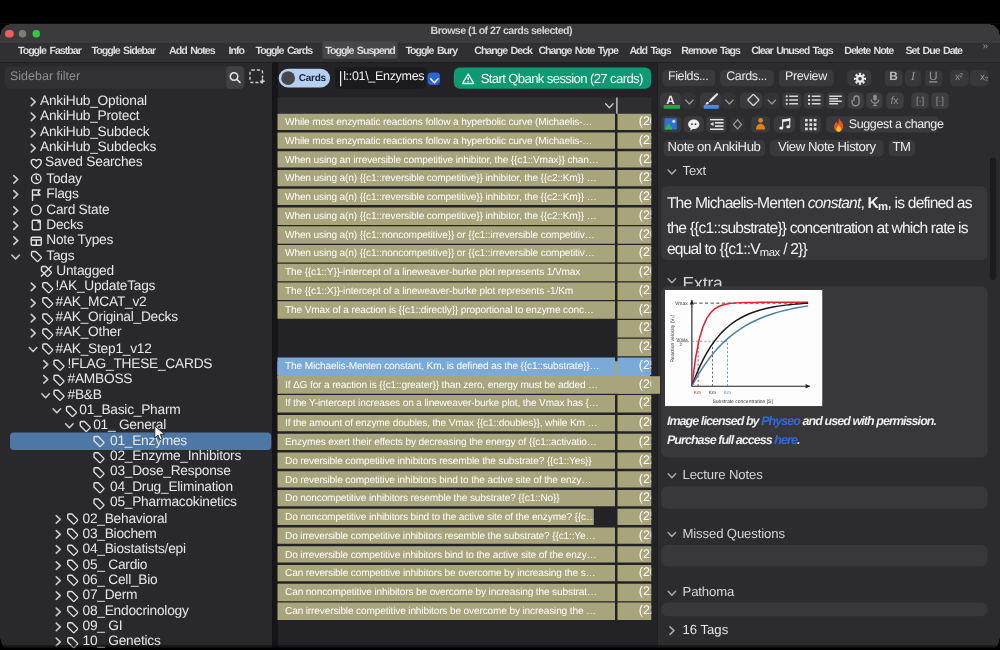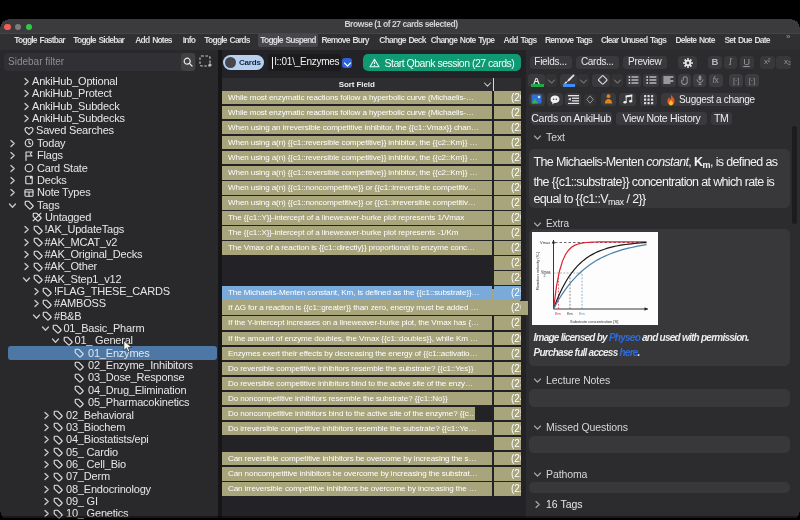--- a/index.html
+++ b/index.html
@@ -28,21 +28,21 @@
     <div class="abs" style="left:25.55px;top:24.1px;width:6.1px;height:6.1px;border-radius:50%;background:#32c846"></div>
     <div class="abs" style="left:401px;top:19.3px;transform:translateX(-50%);font-size:8.5px;font-weight:bold;color:#d2d2d4;letter-spacing:-0.45px;white-space:nowrap">Browse (1 of 27 cards selected)</div>
     <div id="menubar"></div>
     <div class="abs" style="left:257.5px;top:32.8px;width:60px;height:14.6px;background:#47474b;border-radius:2px"></div>
     <div class="abs mitem" style="left:39.5px;top:35px">Toggle Fastbar</div>
     <div class="abs mitem" style="left:98.7px;top:35px">Toggle Sidebar</div>
     <div class="abs mitem" style="left:153.5px;top:35px">Add Notes</div>
     <div class="abs mitem" style="left:189px;top:35px">Info</div>
     <div class="abs mitem" style="left:227px;top:35px">Toggle Cards</div>
     <div class="abs mitem" style="left:288px;top:35px">Toggle Suspend</div>
-    <div class="abs mitem" style="left:345px;top:35px">Remove Bury</div>
+    <div class="abs mitem" style="left:345px;top:35px">Toggle Bury</div>
     <div class="abs mitem" style="left:402.5px;top:35px">Change Deck</div>
     <div class="abs mitem" style="left:462.5px;top:35px">Change Note Type</div>
     <div class="abs mitem" style="left:520px;top:35px">Add Tags</div>
     <div class="abs mitem" style="left:568.5px;top:35px">Remove Tags</div>
     <div class="abs mitem" style="left:633.5px;top:35px">Clear Unused Tags</div>
     <div class="abs mitem" style="left:695px;top:35px">Delete Note</div>
     <div class="abs mitem" style="left:747px;top:35px">Set Due Date</div>
     <div class="abs" style="left:786px;top:31.5px;color:#9a9a9c;font-size:8px;letter-spacing:-1px">»</div>
     <div id="content">
       <div id="sidebar"></div>
@@ -299,21 +299,20 @@
       <path d="M1.5 2 L4.5 5.2 L7.5 2" stroke="#fff" stroke-width="1.1700000000000002" fill="none" stroke-linecap="round" stroke-linejoin="round"></path>
     </svg>
     <div class="abs" style="left:363.3px;top:54px;width:158px;height:17.4px;background:#0f9a73;border-radius:5px"></div>
     <svg class="abs" style="left:369px;top:57.5px" width="11" height="10" viewBox="0 0 11 10">
       <path d="M5.5 1.2 L10 8.8 H1 Z" stroke="#eafff6" stroke-width="1.1" fill="none" stroke-linejoin="round"></path>
       <path d="M5.5 3.8 V6" stroke="#eafff6" stroke-width="1.1"></path>
       <circle cx="5.5" cy="7.4" r="0.6" fill="#eafff6"></circle>
     </svg>
     <div class="abs" style="left:384.5px;top:57px;font-size:10.5px;color:#f4fffa;letter-spacing:-0.5px">Start Qbank session (27 cards)</div>
     <div class="abs" style="left:222px;top:77.5px;width:299.4px;height:13.2px;background:#2e2e31"></div>
-    <div class="abs" style="left:222px;top:77.5px;width:269.5px;height:13.2px;text-align:center;font-size:8px;font-weight:bold;color:#eee;line-height:13.4px;letter-spacing:-0.1px">Sort Field</div>
     <svg class="abs" style="left:482.5px;top:81px" width="9" height="7" viewBox="0 0 9 7">
       <path d="M1.5 2 L4.5 5.2 L7.5 2" stroke="#cccccd" stroke-width="1.04" fill="none" stroke-linecap="round" stroke-linejoin="round"></path>
     </svg>
     <div class="abs" style="left:492.7px;top:77.5px;width:1px;height:13.2px;background:#d8d8d8"></div>
     <div class="abs trow" style="left:222.0px;top:90.70px;width:269.5px;background:#a8a47c">While most enzymatic reactions follow a hyperbolic curve (Michaelis-…</div>
     <div class="abs trow2" style="left:494.0px;top:90.70px;width:27.4px;background:#a8a47c">(20</div>
     <div class="abs trow" style="left:222.0px;top:105.75px;width:269.5px;background:#a8a47c">While most enzymatic reactions follow a hyperbolic curve (Michaelis-…</div>
     <div class="abs trow2" style="left:494.0px;top:105.75px;width:27.4px;background:#a8a47c">(21</div>
     <div class="abs trow" style="left:222.0px;top:120.80px;width:269.5px;background:#a8a47c">When using an irreversible competitive inhibitor, the {{c1::Vmax}} chan…</div>
     <div class="abs trow2" style="left:494.0px;top:120.80px;width:27.4px;background:#a8a47c">(22</div>
@@ -349,20 +348,21 @@
     <div class="abs trow" style="left:222.0px;top:361.60px;width:269.5px;background:#a8a47c">Do reversible competitive inhibitors resemble the substrate?  {{c1::Yes}}</div>
     <div class="abs trow2" style="left:494.0px;top:361.60px;width:27.4px;background:#a8a47c">(22</div>
     <div class="abs trow" style="left:222.0px;top:376.65px;width:269.5px;background:#a8a47c">Do reversible competitive inhibitors bind to the active site of the enzy…</div>
     <div class="abs trow2" style="left:494.0px;top:376.65px;width:27.4px;background:#a8a47c">(23</div>
     <div class="abs trow" style="left:222.0px;top:391.70px;width:269.5px;background:#a8a47c">Do noncompetitive inhibitors resemble the substrate?  {{c1::No}}</div>
     <div class="abs trow2" style="left:494.0px;top:391.70px;width:27.4px;background:#a8a47c">(24</div>
     <div class="abs trow" style="left:222.0px;top:406.75px;width:253px;background:#a8a47c">Do noncompetitive inhibitors bind to the active site of the enzyme?  {{c…</div>
     <div class="abs trow2" style="left:494.0px;top:406.75px;width:27.4px;background:#a8a47c">(25</div>
     <div class="abs trow" style="left:222.0px;top:421.80px;width:269.5px;background:#a8a47c">Do irreversible competitive inhibitors resemble the substrate?  {{c1::Ye…</div>
     <div class="abs trow2" style="left:494.0px;top:421.80px;width:27.4px;background:#a8a47c">(26</div>
+    <div class="abs trow" style="left:222.0px;top:436.85px;width:269.5px;background:#a8a47c">Do irreversible competitive inhibitors bind to the active site of the enzy…</div>
     <div class="abs trow2" style="left:494.0px;top:436.85px;width:27.4px;background:#a8a47c">(27</div>
     <div class="abs trow" style="left:222.0px;top:451.90px;width:269.5px;background:#a8a47c">Can reversible competitive inhibitors be overcome by increasing the s…</div>
     <div class="abs trow2" style="left:494.0px;top:451.90px;width:27.4px;background:#a8a47c">(20</div>
     <div class="abs trow" style="left:222.0px;top:466.95px;width:269.5px;background:#a8a47c">Can noncompetitive inhibitors be overcome by increasing the substrat…</div>
     <div class="abs trow2" style="left:494.0px;top:466.95px;width:27.4px;background:#a8a47c">(21</div>
     <div class="abs trow" style="left:222.0px;top:482.00px;width:269.5px;background:#a8a47c">Can irreversible competitive inhibitors be overcome by increasing the …</div>
     <div class="abs trow2" style="left:494.0px;top:482.00px;width:27.4px;background:#a8a47c">(22</div>
     <div class="abs" style="left:529.5px;top:56.3px;width:42px;height:12.6px;background:#3a3a3e;border-radius:3.5px;color:#e8e8ea;font-size:10px;text-align:center;line-height:12.6px;letter-spacing:-0.3px;">Fields...</div>
     <div class="abs" style="left:576px;top:56.3px;width:42.5px;height:12.6px;background:#3a3a3e;border-radius:3.5px;color:#e8e8ea;font-size:10px;text-align:center;line-height:12.6px;letter-spacing:-0.3px;">Cards...</div>
     <div class="abs" style="left:623px;top:56.3px;width:43.5px;height:12.6px;background:#3a3a3e;border-radius:3.5px;color:#e8e8ea;font-size:10px;text-align:center;line-height:12.6px;letter-spacing:-0.3px;">Preview</div>
@@ -490,33 +490,33 @@
       <rect x="7" y="0" width="2.2" height="2.2" rx="0.5" fill="#dcdcde"></rect>
       <rect x="7" y="3.5" width="2.2" height="2.2" rx="0.5" fill="#dcdcde"></rect>
       <rect x="7" y="7" width="2.2" height="2.2" rx="0.5" fill="#dcdcde"></rect>
     </svg>
     <div class="abs" style="left:661px;top:92.5px;width:90px;height:13.8px;background:#3a3a3e;border-radius:3.5px"></div>
     <svg class="abs" style="left:664.5px;top:93.7px" width="12" height="12" viewBox="0 0 12 12">
       <path d="M6.2 0.4 C6.4 2.2 9.6 3.6 9.6 6.8 C9.6 9.4 8 11.3 5.9 11.3 C3.8 11.3 2.3 9.6 2.3 7.3 C2.3 5.6 3.3 4.6 3.9 3.2 C4.4 4 5 4.4 5.2 5.4 C6.2 4.2 5.9 2.1 6.2 0.4 Z" fill="#e8561e"></path>
       <path d="M6 11.3 C4.8 11.3 4 10.3 4 9.2 C4 8 5.2 7.3 6 6.1 C6.8 7.3 8 8 8 9.2 C8 10.3 7.2 11.3 6 11.3 Z" fill="#fcbf29"></path>
     </svg>
     <div class="abs" style="left:679px;top:92.5px;height:13.8px;line-height:13.8px;font-size:10px;color:#ededef;letter-spacing:-0.3px">Suggest a change</div>
-    <div class="abs" style="left:530.5px;top:111.5px;width:81.5px;height:13.5px;background:#3a3a3e;border-radius:3.5px;color:#ededef;font-size:10.5px;text-align:center;line-height:13.5px;letter-spacing:-0.3px;">Cards on AnkiHub</div>
+    <div class="abs" style="left:530.5px;top:111.5px;width:81.5px;height:13.5px;background:#3a3a3e;border-radius:3.5px;color:#ededef;font-size:10.5px;text-align:center;line-height:13.5px;letter-spacing:-0.3px;">Note on AnkiHub</div>
     <div class="abs" style="left:616px;top:111.5px;width:91px;height:13.5px;background:#3a3a3e;border-radius:3.5px;color:#ededef;font-size:10.5px;text-align:center;line-height:13.5px;letter-spacing:-0.3px;">View Note History</div>
     <div class="abs" style="left:711px;top:111.5px;width:20.5px;height:13.5px;background:#3a3a3e;border-radius:3.5px;color:#ededef;font-size:10.5px;text-align:center;line-height:13.5px;letter-spacing:-0.3px;">TM</div>
     <svg class="abs" style="left:532.5px;top:133.5px" width="9" height="7" viewBox="0 0 9 7">
       <path d="M1.5 2 L4.5 5.2 L7.5 2" stroke="#aaaaac" stroke-width="1.1700000000000002" fill="none" stroke-linecap="round" stroke-linejoin="round"></path>
     </svg>
     <div class="abs" style="left:546px;top:130.5px;font-size:10.5px;color:#d6d6d8;letter-spacing:-0.1px">Text</div>
     <div class="abs fbox" style="top:148.5px;height:59px"></div>
     <div class="abs" style="left:533.5px;top:153.5px;width:252px;font-size:12.5px;line-height:17.3px;color:#f2f2f2;letter-spacing:-0.65px">The Michaelis-Menten <i>constant</i>, <b>K<span class="sb">m</span></b>, is defined as<br>the {{c1::substrate}} concentration at which rate is<br>equal to {{c1::V<span class="sb">max</span> / 2}}</div>
     <svg class="abs" style="left:532.5px;top:220.5px" width="9" height="7" viewBox="0 0 9 7">
       <path d="M1.5 2 L4.5 5.2 L7.5 2" stroke="#aaaaac" stroke-width="1.1700000000000002" fill="none" stroke-linecap="round" stroke-linejoin="round"></path>
     </svg>
-    <div class="abs" style="left:546px;top:217.5px;font-size:10px;color:#d6d6d8;letter-spacing:-0.1px">Extra</div>
+    <div class="abs" style="left:546px;top:217.5px;font-size:14px;color:#d6d6d8;letter-spacing:-0.1px">Extra</div>
     <div class="abs fbox" style="top:228.5px;height:137px"></div>
     <svg class="abs" style="left:531.5px;top:231.5px" width="126" height="93" viewBox="0 0 126 93">
       <rect x="0" y="0" width="126" height="93" fill="#fdfdfd"></rect>
       <path d="M21.5 77 H116 M21.5 77 V8" stroke="#222" stroke-width="0.9" fill="none"></path>
       <path d="M116 77 l-3.5 -1.8 v3.6 Z" fill="#222"></path>
       <path d="M21.5 8 l-1.8 3.5 h3.6 Z" fill="#222"></path>
       <path d="M23 10.5 H113" stroke="#444" stroke-width="0.8" stroke-dasharray="2.5,2" fill="none"></path>
       <text x="8" y="12" font-size="4" fill="#333">Vmax</text>
       <path d="M21.5 41 H50" stroke="#888" stroke-width="0.7" stroke-dasharray="1.8,1.5" fill="none"></path>
       <text x="9" y="40.5" font-size="3.6" fill="#333">Vmax</text>

